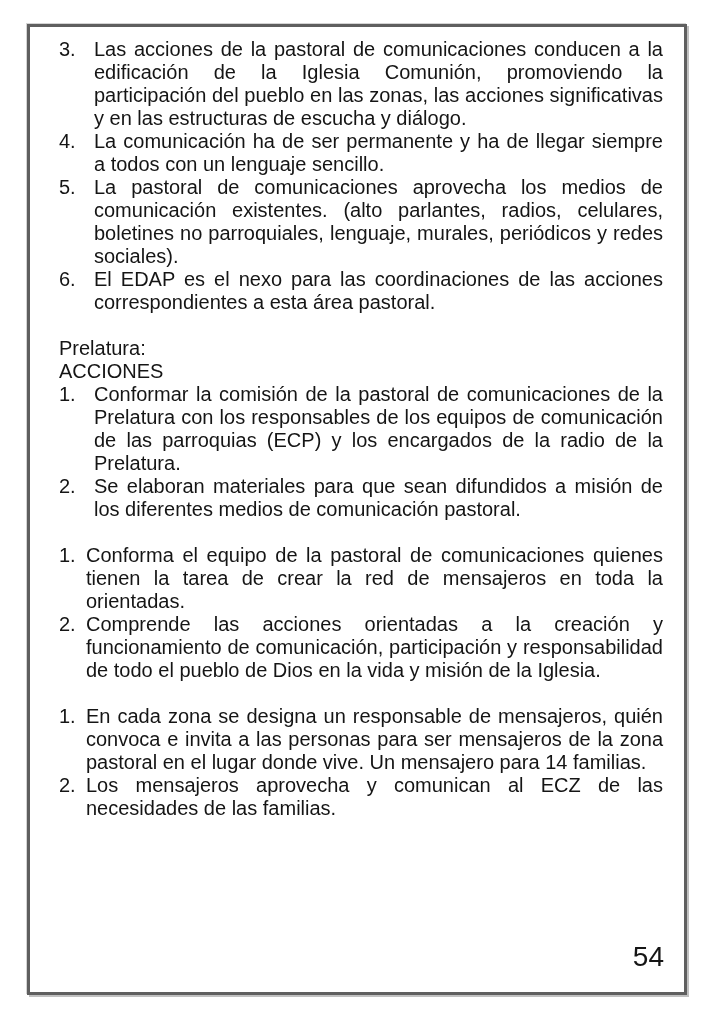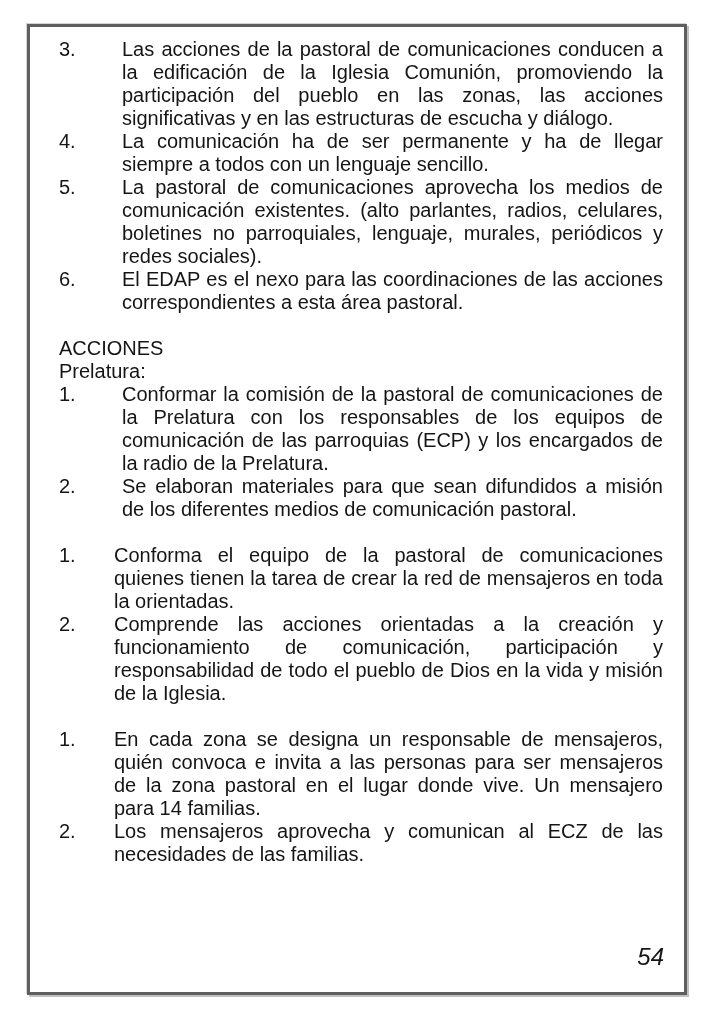--- a/index.html
+++ b/index.html
@@ -38,36 +38,34 @@
     flex: 0 0 35px;
     text-align: left;
   }
   .num-item.narrow .num {
     flex: 0 0 27px;
   }
   .num-item .txt {
     flex: 1;
     text-align: justify;
     text-justify: inter-word;
-    margin-left: 28px;
   }
   .heading {
     white-space: pre-wrap;
     text-align: left;
   }
   .gap {
     height: 23px;
   }
   .page-number {
     position: absolute;
     right: 20px;
     bottom: 24px;
-    font-size: 24px;
+    font-size: 28px;
     line-height: 23px;
-    font-style: italic;
   }
 </style>
 </head>
 <body>
 
 <div class="page-frame">
   <div class="content">
 
     <div class="num-item">
       <span class="num">3.</span>
@@ -81,22 +79,22 @@
       <span class="num">5.</span>
       <span class="txt">La pastoral de comunicaciones aprovecha los medios de comunicación existentes. (alto parlantes, radios, celulares, boletines no parroquiales, lenguaje, murales, periódicos y redes sociales).</span>
     </div>
     <div class="num-item">
       <span class="num">6.</span>
       <span class="txt">El EDAP es el nexo para las coordinaciones de las acciones correspondientes a esta área pastoral.</span>
     </div>
 
     <div class="gap"></div>
 
+    <div class="heading">Prelatura:</div>
     <div class="heading">ACCIONES</div>
-    <div class="heading">Prelatura:</div>
 
     <div class="num-item">
       <span class="num">1.</span>
       <span class="txt">Conformar la comisión de la pastoral de comunicaciones de la Prelatura con los responsables de los equipos de comunicación de las parroquias (ECP) y los encargados  de la radio de la Prelatura.</span>
     </div>
     <div class="num-item">
       <span class="num">2.</span>
       <span class="txt">Se elaboran materiales para que sean difundidos a misión de los diferentes medios de comunicación pastoral.</span>
     </div>
 

